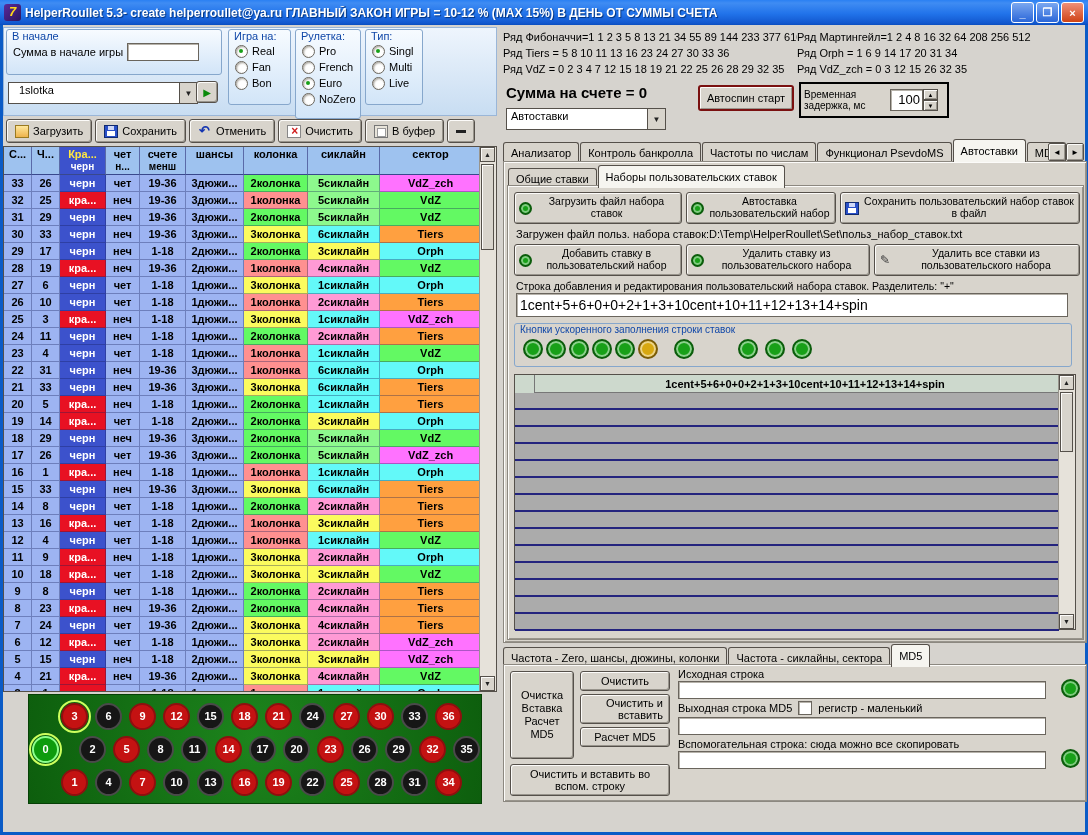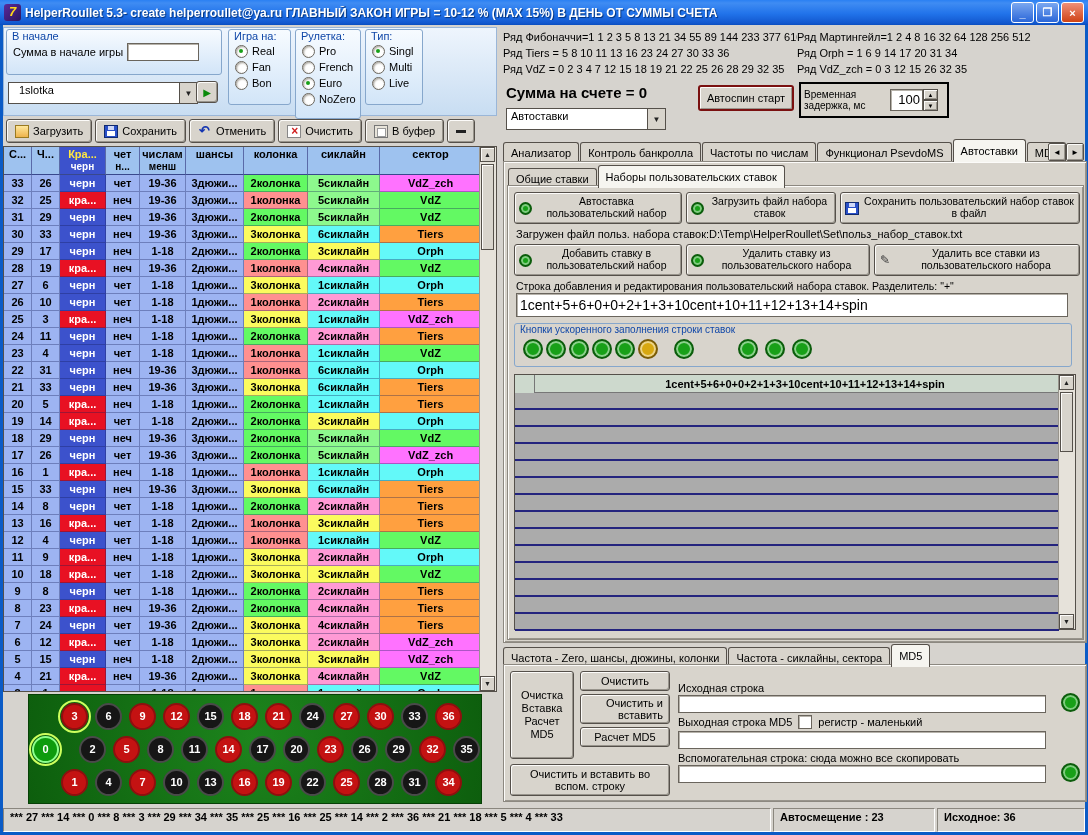--- a/index.html
+++ b/index.html
@@ -154,21 +154,21 @@
   .list-row{height:15px;background:#ababab;border-bottom:2px solid #24247e;}
   
   .freq-tabs{position:absolute;left:503px;top:644px;}
   .md5panel{position:absolute;left:503px;top:664px;width:582px;height:136px;}
   .md5-big{position:absolute;left:6px;top:6px;width:64px;height:88px;font-size:11px;
         line-height:13px;text-align:center;white-space:normal;padding:2px;}
   .md5-clear{position:absolute;left:76px;top:6px;width:90px;height:20px;}
   .md5-clrpaste{position:absolute;left:76px;top:29px;width:90px;height:30px;white-space:normal;line-height:12px;text-align:right;}
   .md5-calc{position:absolute;left:76px;top:62px;width:90px;height:20px;}
   .md5-aux-btn{position:absolute;left:6px;top:99px;width:160px;height:32px;white-space:normal;line-height:12px;text-align:center;}
-  .md5-right{position:absolute;left:174px;top:16px;width:402px;}
+  .md5-right{position:absolute;left:174px;top:2px;width:402px;}
   .md5-lbl{font-size:11px;line-height:14px;white-space:nowrap;}
   .md5-inp{width:368px;height:18px;box-sizing:border-box;font-size:11px;}
   .md5-row{position:relative;margin-bottom:2px;}
   .round-chip{position:absolute;right:0;width:19px;height:19px;border-radius:50%;background:#18a018;
         border:2px solid #0c5c0c;box-shadow:inset 0 0 0 2px rgba(255,255,255,.45);
         box-sizing:border-box;cursor:pointer;}
   .reg-row{display:flex;align-items:center;gap:6px;margin:2px 0;}
   
   .statusbar{position:absolute;left:3px;right:3px;top:806px;height:24px;display:flex;gap:2px;padding-top:2px;}
   .sb-cell{border:1px solid;border-color:#8a867e #fff #fff #8a867e;padding:2px 6px;font-size:11px;
@@ -302,21 +302,21 @@
         </div>
         <div class="th th-color" style="width: 46px;">
           <div class="th-top">Кра...</div>
           <div class="th-bot">черн</div>
         </div>
         <div class="th" style="width: 34px;">
           <div class="th-top">чет</div>
           <div class="th-bot">н...</div>
         </div>
         <div class="th" style="width: 46px;">
-          <div class="th-top">числам</div>
+          <div class="th-top">счете</div>
           <div class="th-bot">менш</div>
         </div>
         <div class="th" style="width: 58px;">
           <div class="th-top">шансы</div>
           <div class="th-bot"></div>
         </div>
         <div class="th" style="width: 64px;">
           <div class="th-top">колонка</div>
           <div class="th-bot"></div>
         </div>
@@ -719,21 +719,21 @@
       <div class="bchip" style="left: 406px; top: 74px; background: rgb(196, 18, 18); border-color: rgb(143, 15, 15);">34</div>
     </div>
 
   <div class="series">
     <div class="col1">
       <div>Ряд Фибоначчи=1 1 2 3 5 8 13 21 34 55 89 144 233 377 610</div>
       <div>Ряд Tiers = 5 8 10 11 13 16 23 24 27 30 33 36</div>
       <div>Ряд VdZ = 0 2 3 4 7 12 15 18 19 21 22 25 26 28 29 32 35</div>
     </div>
     <div class="col2">
-      <div>Ряд Мартингейл=1 2 4 8 16 32 64 128 256 512</div>
+      <div>Ряд Мартингейл=1 2 4 8 16 32 64 208 256 512</div>
       <div>Ряд Orph = 1 6 9 14 17 20 31 34</div>
       <div>Ряд VdZ_zch = 0 3 12 15 26 32 35</div>
     </div>
   </div>
 
   <div class="sum-label">Сумма на счете = 0</div>
   <button class="xbtn autospin">Автоспин старт</button>
 
   <div class="delay-box">
     <div class="delay-label">Временная задержка, мс</div>
@@ -782,25 +782,25 @@
           <span>Общие ставки</span>
         </div>
         <div class="tab active">
           <span>Наборы пользовательских ставок</span>
         </div>
       </div>
     <div class="subpanel panel3d">
       <div class="btnrow" id="btnrow1">
           <button class="xbtn big-btn">
             <span class="icon chip-icon"></span>
-            <span class="bb-label">Автоставка пользовательский набор</span>
+            <span class="bb-label">Загрузить файл набора ставок</span>
           </button>
           <button class="xbtn big-btn">
             <span class="icon chip-icon"></span>
-            <span class="bb-label">Загрузить файл набора ставок</span>
+            <span class="bb-label">Автоставка пользовательский набор</span>
           </button>
           <button class="xbtn big-btn">
             <span class="icon floppy-icon"></span>
             <span class="bb-label">Сохранить пользовательский набор ставок в файл</span>
           </button>
         </div>
       <div class="file-line">Загружен файл польз. набора ставок:D:\Temp\HelperRoullet\Set\польз_набор_ставок.txt</div>
       <div class="btnrow" id="btnrow2">
           <button class="xbtn big-btn">
             <span class="icon chip-icon"></span>
@@ -895,19 +895,14 @@
         <input class="fld md5-inp" value="" style="">
       </div>
       <div class="md5-row">
         <div class="md5-lbl">Вспомогательная строка: сюда можно все скопировать</div>
         <input class="fld md5-inp" value="" style="">
         <div class="round-chip" style="top:12px;"></div>
       </div>
     </div>
   </div>
 
-  <div class="statusbar">
-    <div class="sb-cell sb-hist">*** 27 *** 14 *** 0 *** 8 *** 3 *** 29 *** 34 *** 35 *** 25 *** 16 *** 25 *** 14 *** 2 *** 36 *** 21 *** 18 *** 5 *** 4 *** 33</div>
-    <div class="sb-cell sb-shift">Автосмещение : 23</div>
-    <div class="sb-cell sb-src">Исходное: 36</div>
-  </div>
 
 </div>
 
 </body></html>

